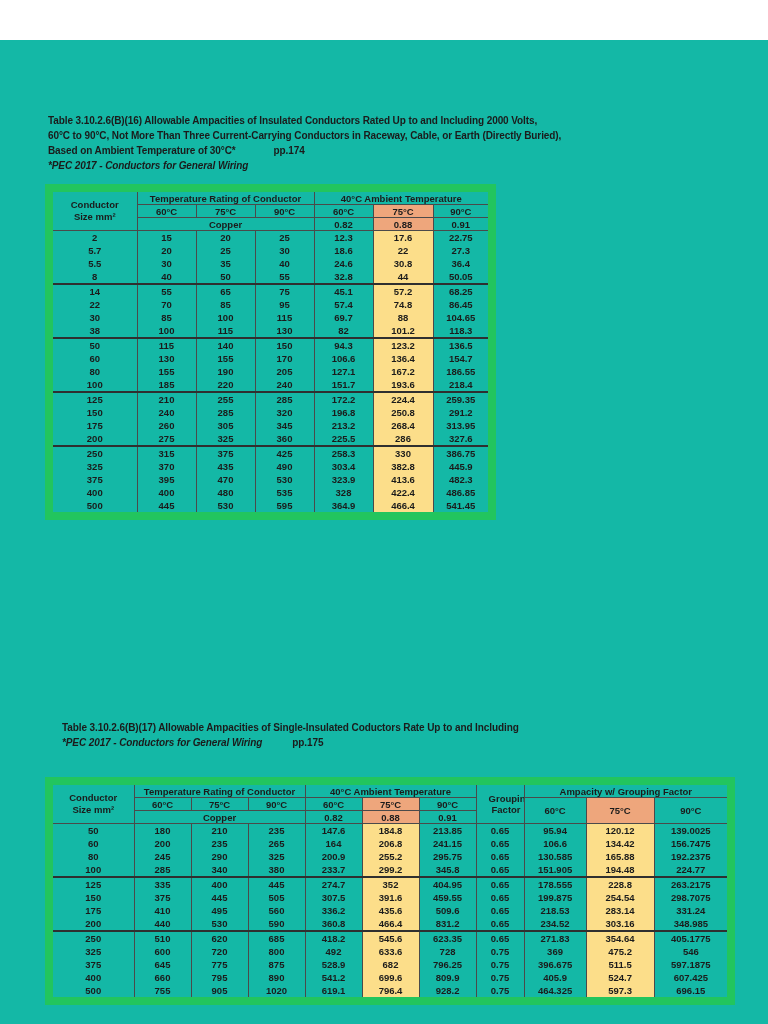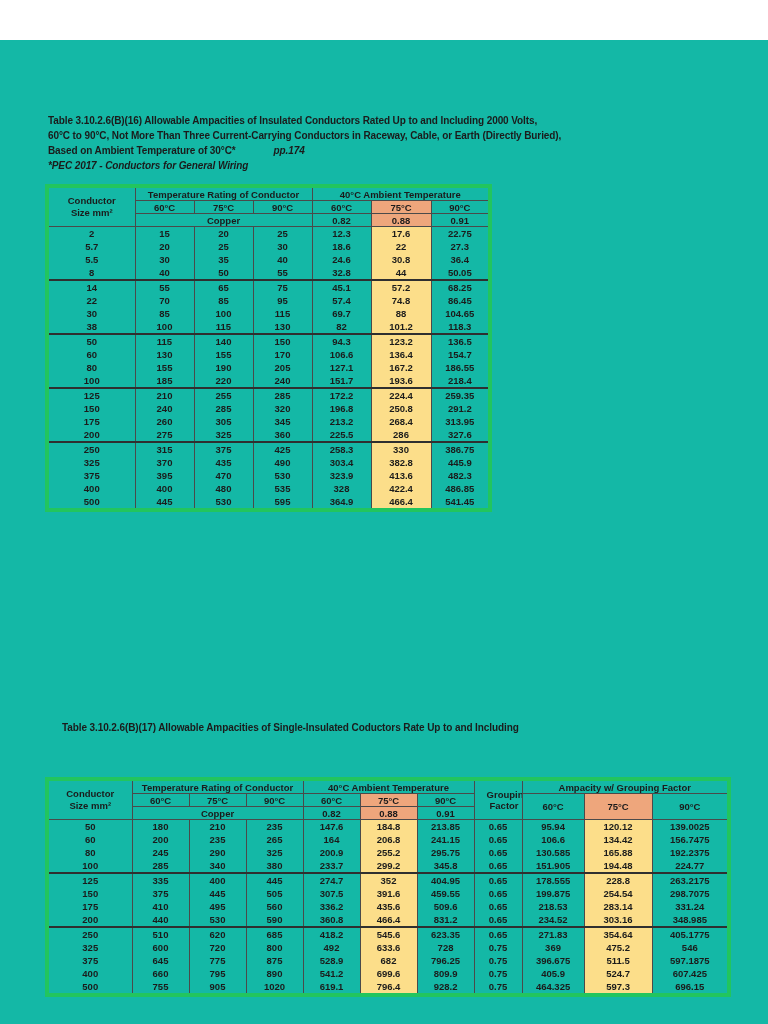--- a/index.html
+++ b/index.html
@@ -2,26 +2,26 @@
 <html style="--orange: #EEA67C; --yellow: #FCDE8A;"><head>
 <meta charset="utf-8">
 <style>
   html,body { margin:0; padding:0; background:#ffffff; }
   .page {
     position:relative; width:768px; height:1024px; background:#14b8a6;
     font-family:"Liberation Sans", sans-serif; color:#1b1b1b; overflow:hidden;margin-top:40px;
   }
   .title-block { position:absolute; font-size:10px; font-weight:bold; line-height:15px; letter-spacing:-0.1px; }
   .title-line { white-space:nowrap; }
-  .page-ref { font-style:italic; display:inline-block;text-align:right; }
+  .page-ref { display:inline-block;text-align:right; }
   .ref-gap-1 { margin-left:38px; }
   .ref-gap-2 { margin-left:30px; }
   .source-line { font-style:italic; font-weight:bold; white-space:nowrap; }
 
-  table.amp { position:absolute; border-collapse:collapse; table-layout:fixed; border:4px solid #22c55e; }
+  table.amp { position:absolute; border-collapse:collapse; table-layout:fixed; border:8px solid #22c55e; }
   table.amp th, table.amp td {
     border:1px solid #4a4a4a; text-align:center; vertical-align:middle;
     padding:0; font-weight:bold; font-size:9.5px; white-space:nowrap; overflow:hidden;
     color:#1b1b1b;
   }
   table.amp thead th { height:12px; }
   table.amp tbody td { height:13px; border-top:none; border-bottom:none; }
   table.amp tbody tr:first-child td { border-top:1px solid #4a4a4a; }
   table.amp tbody tr.group-start td { border-top:2px solid #2f2f2f; }
   .orange { background:var(--orange, #eea67c); }
@@ -262,20 +262,21 @@
           <td>595</td>
           <td>364.9</td>
           <td class="hl">466.4</td>
           <td>541.45</td>
         </tr>
       </tbody>
   </table>
 
   <div class="title-block" style="left:62px; top:680px;">
     <div class="title-line">Table 3.10.2.6(B)(17) Allowable Ampacities of Single-Insulated Coductors Rate Up to and Including</div>
+    <div class="title-line"><span class="source-line">*PEC 2017 - Conductors for General Wiring</span><span class="page-ref ref-gap-2">pp.175</span></div>
   </div>
 
   <table class="amp" style="left:45px; top:737px; width:682px;">
     <colgroup>
       <col style="width:85px">
         <col style="width:57px">
         <col style="width:57px">
         <col style="width:57px">
       <col style="width:57px">
         <col style="width:57px">

